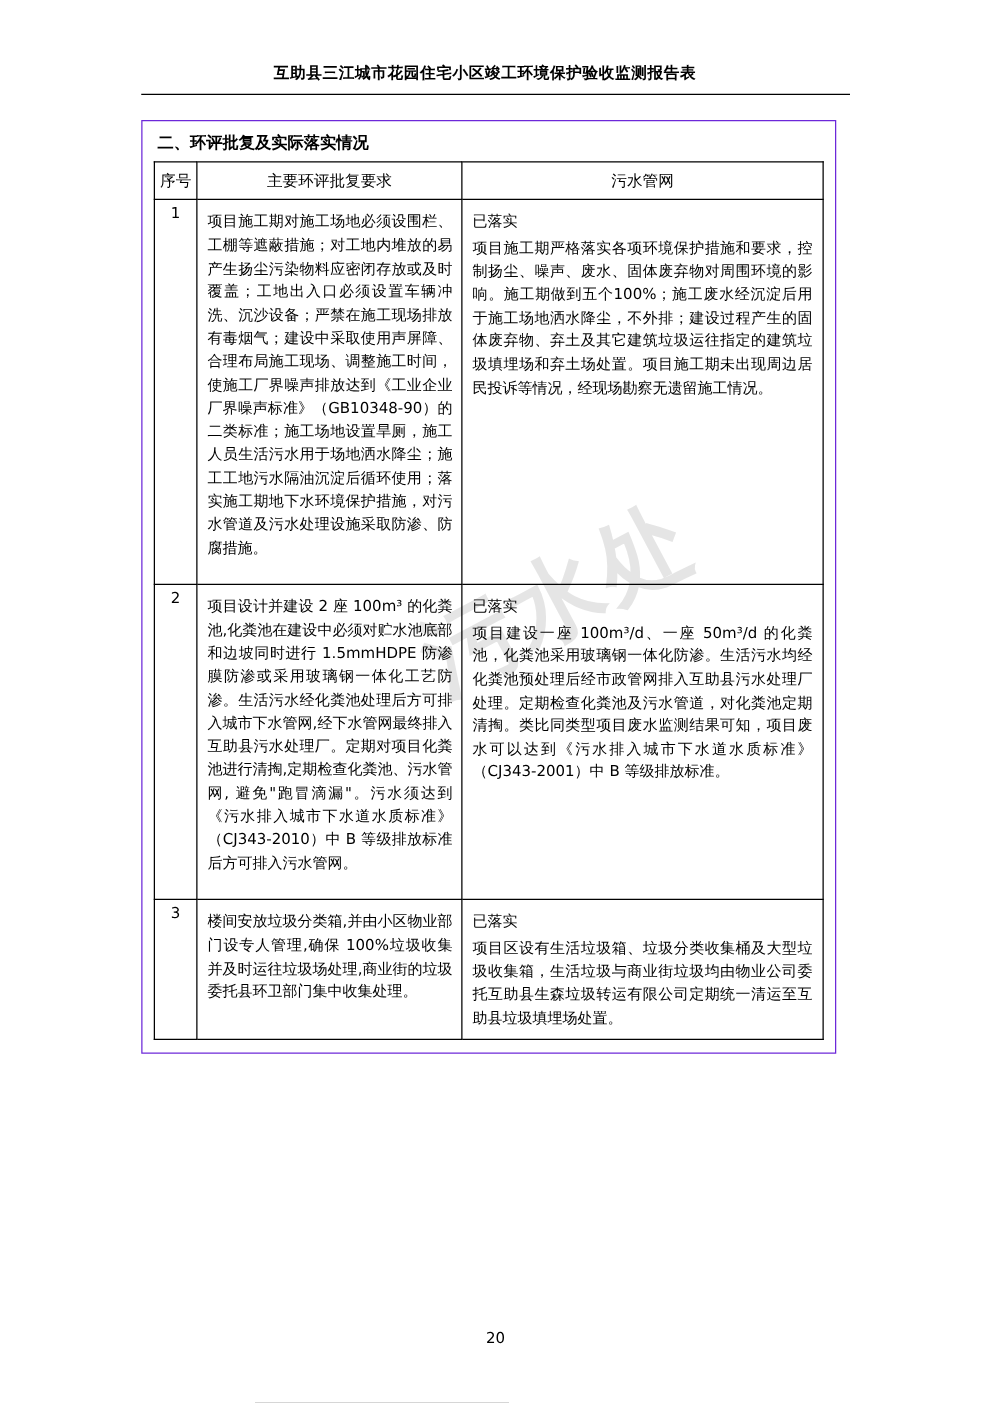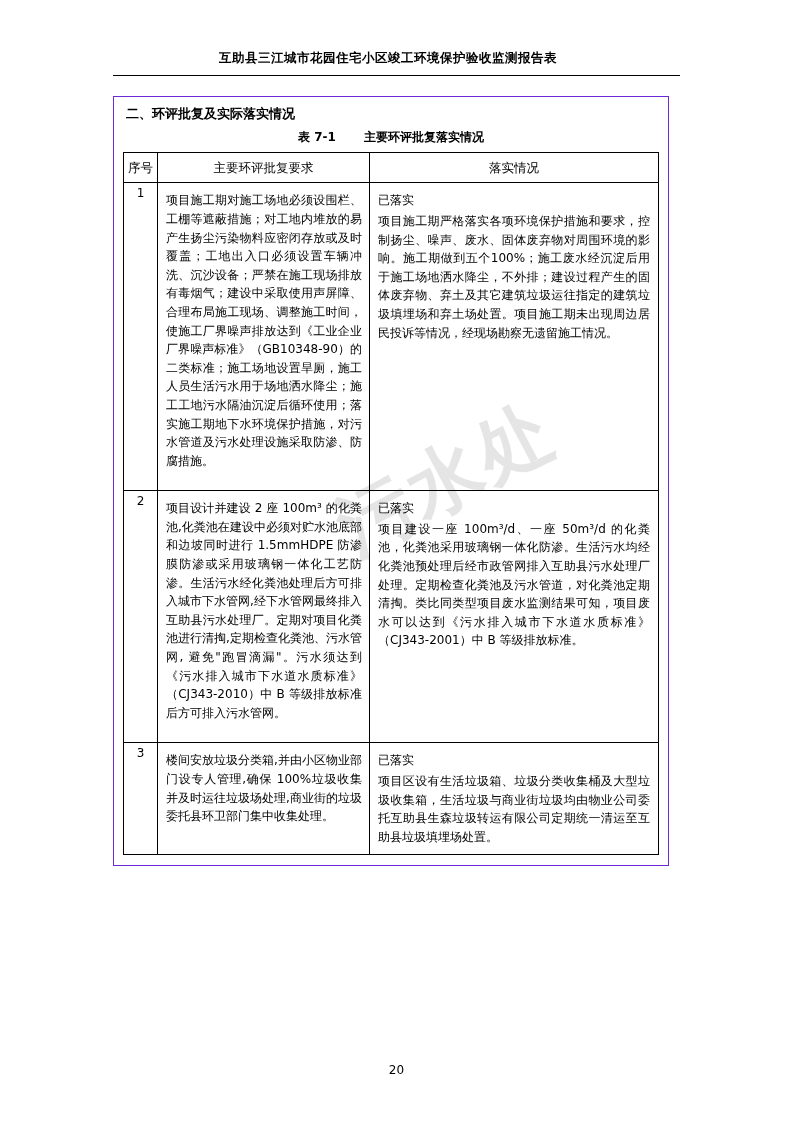--- a/index.html
+++ b/index.html
@@ -135,35 +135,32 @@
 
   <div class="header">互助县三江城市花园住宅小区竣工环境保护验收监测报告表</div>
   <div class="header-rule"></div>
 
   <div class="watermark">污水处</div>
 
   <div class="content">
 
     <div class="section-title">二、环评批复及实际落实情况</div>
 
-    <div class="table-caption">
-      <span class="cap-num">表 7-1</span><span>主要环评批复落实情况</span>
-    </div>
 
     <table class="main">
       <colgroup>
         <col style="width:34px">
         <col style="width:212px">
         <col>
       </colgroup>
       <thead>
         <tr>
           <th>序号</th>
           <th>主要环评批复要求</th>
-          <th>落实情况</th>
+          <th>污水管网</th>
         </tr>
       </thead>
       <tbody>
         <tr>
           <td class="seq">1</td>
           <td class="req">项目施工期对施工场地必须设围栏、工棚等遮蔽措施；对工地内堆放的易产生扬尘污染物料应密闭存放或及时覆盖；工地出入口必须设置车辆冲洗、沉沙设备；严禁在施工现场排放有毒烟气；建设中采取使用声屏障、合理布局施工现场、调整施工时间，使施工厂界噪声排放达到《工业企业厂界噪声标准》（GB10348-90）的二类标准；施工场地设置旱厕，施工人员生活污水用于场地洒水降尘；施工工地污水隔油沉淀后循环使用；落实施工期地下水环境保护措施，对污水管道及污水处理设施采取防渗、防腐措施。</td>
           <td class="impl">
             <div class="impl-head">已落实</div>
             <div class="indent">项目施工期严格落实各项环境保护措施和要求，控制扬尘、噪声、废水、固体废弃物对周围环境的影响。施工期做到五个100%；施工废水经沉淀后用于施工场地洒水降尘，不外排；建设过程产生的固体废弃物、弃土及其它建筑垃圾运往指定的建筑垃圾填埋场和弃土场处置。项目施工期未出现周边居民投诉等情况，经现场勘察无遗留施工情况。</div>
           </td>

